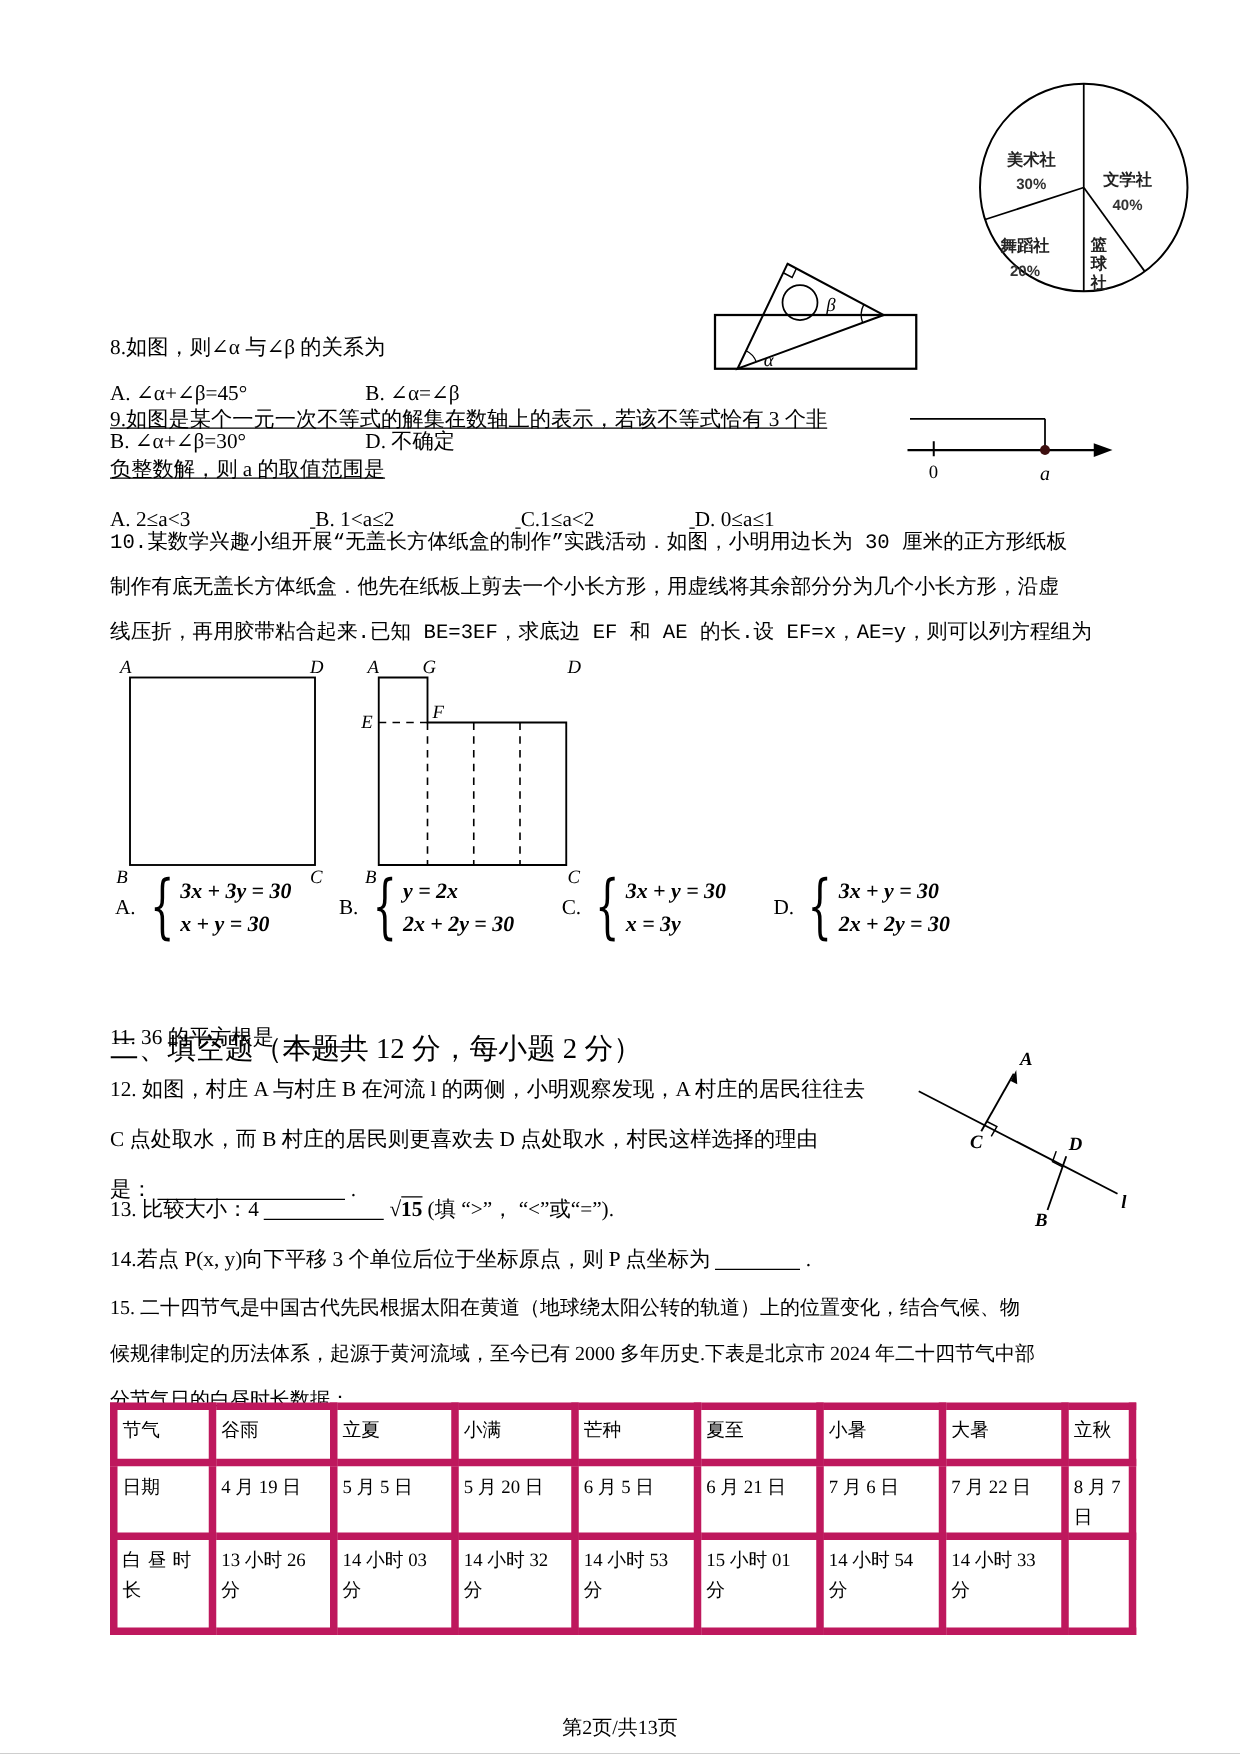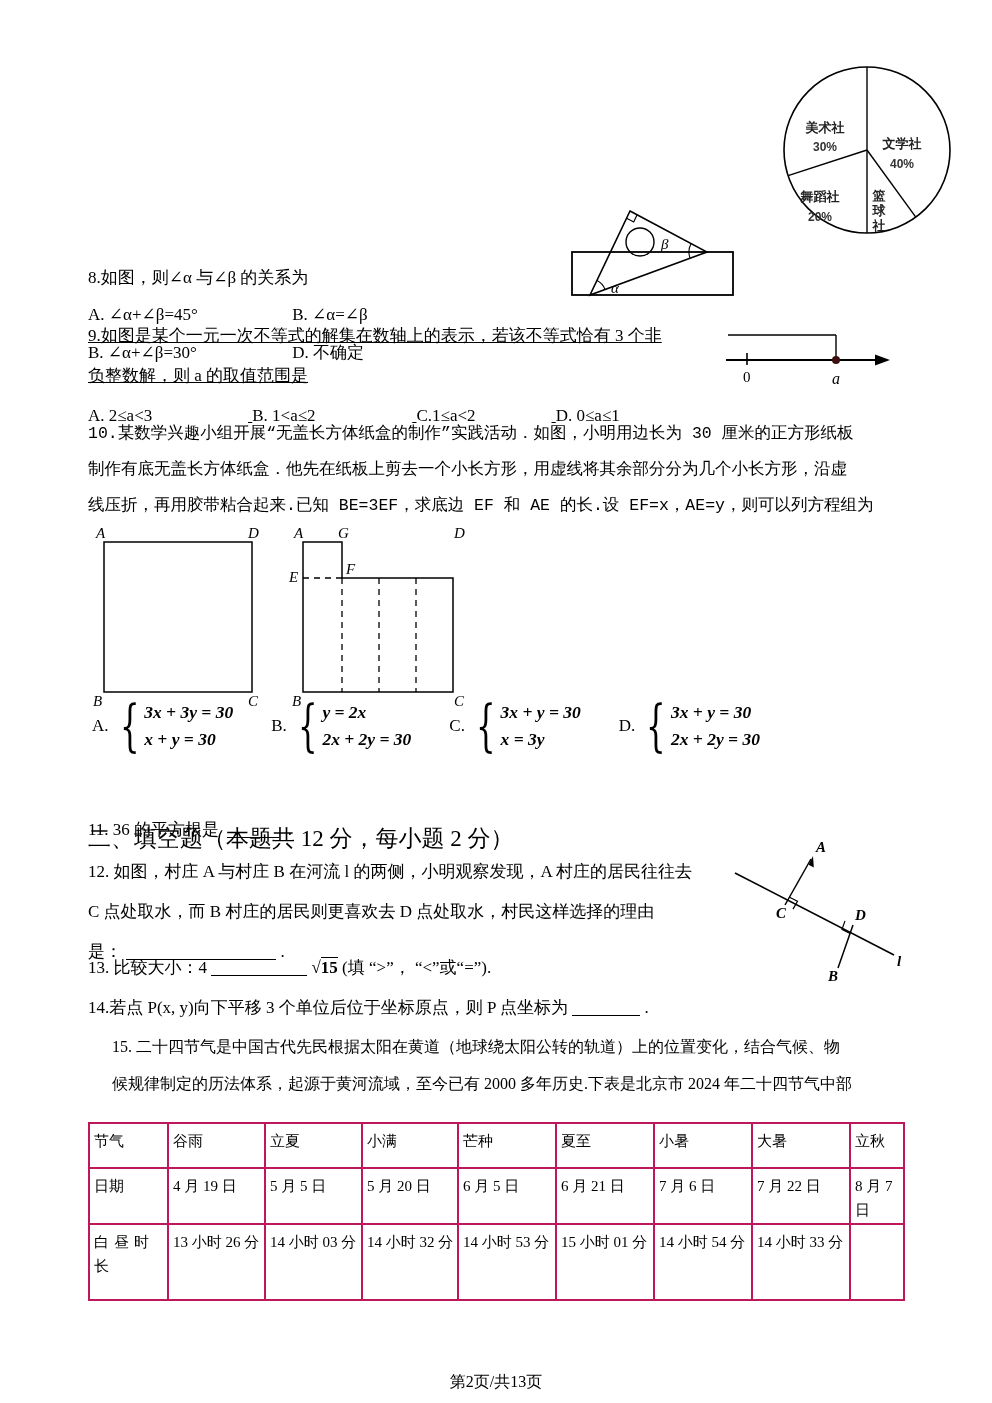--- a/index.html
+++ b/index.html
@@ -3,37 +3,37 @@
 <meta charset="utf-8">
 <style>
   html,body{margin:0;padding:0;background:#888;}
   .page{position:relative;width:992px;height:1403px;background:#fff;margin:0 auto;
         font-family:"Liberation Serif","DejaVu Serif",serif;color:#000;overflow:hidden;}
   .abs{position:absolute;}
   .qline{white-space:nowrap;font-size:17px;}
   .lh43{line-height:43px;}
   .lh40{line-height:40px;}
   .lh38{line-height:38px;}
-  .lh37{line-height:37px;font-size:16px;margin-left:24px;}
+  .lh37{line-height:37px;font-size:16px;}
   .optrow span{display:inline-block;}
   .q7opt{width:166px;}
   .q8opt{width:200px;}
   .q9opt{width:160px;}
   .blank{display:inline-block;border-bottom:1.4px solid #000;height:17px;vertical-align:-3px;}
   .sysrow{display:flex;align-items:center;}
   .sys{display:flex;align-items:center;}
   .syslab{font-size:17px;margin-right:3px;}
   .brace{font-family:"DejaVu Serif",serif;font-size:56px;font-weight:400;line-height:56px;
          transform:scaleX(.55);display:inline-block;margin-right:-3px;}
   .eqs{display:flex;flex-direction:column;font-style:italic;font-weight:bold;font-size:17.5px;line-height:27px;white-space:nowrap;}
   .figlab{font-style:italic;font-size:15px;font-family:"Liberation Serif","DejaVu Serif",serif;}
   .pielab{font-weight:bold;font-size:13px;font-family:"Liberation Sans","DejaVu Sans",sans-serif;fill:#222;}
   .piepct{font-size:12px;font-family:"Liberation Sans","DejaVu Sans",sans-serif;fill:#333;font-weight:bold;}
   table.jt{border-collapse:collapse;table-layout:fixed;width:815px;}
-  table.jt td{border:2px solid #be185d;vertical-align:top;padding:5px 3px 0 4px;font-size:15px;line-height:24px;}
+  table.jt td{border:6px solid #be185d;vertical-align:top;padding:5px 3px 0 4px;font-size:15px;line-height:24px;}
   td.wrapcell{letter-spacing:5px;font-size:16px;}
   .sqrt{font-weight:bold;}
   .sqrt .rad{border-top:1.6px solid #000;padding-top:0;}
   .footer{text-align:center;font-size:16px;}
 </style>
 </head>
 <body>
 
 <div class="page">
 
@@ -204,20 +204,21 @@
 
   <div class="abs qline" style="left:88px;top:996px;">
     <span>14.若点 P(x, y)向下平移 3 个单位后位于坐标原点，则 P 点坐标为</span>
     <span class="blank" style="width:68px;"></span>
     <span>.</span>
   </div>
 
   <div class="abs" style="left:88px;top:1028px;width:828px;">
     <div class="qline lh37">15. 二十四节气是中国古代先民根据太阳在黄道（地球绕太阳公转的轨道）上的位置变化，结合气候、物</div>
     <div class="qline lh37">候规律制定的历法体系，起源于黄河流域，至今已有 2000 多年历史.下表是北京市 2024 年二十四节气中部</div>
+    <div class="qline lh37">分节气日的白昼时长数据：</div>
   </div>
 
   <div class="abs" style="left:88px;top:1122px;">
     <table class="jt">
       <colgroup>
         <col style="width:79px">
           <col style="width:97px">
           <col style="width:97px">
           <col style="width:96px">
         <col style="width:98px">

